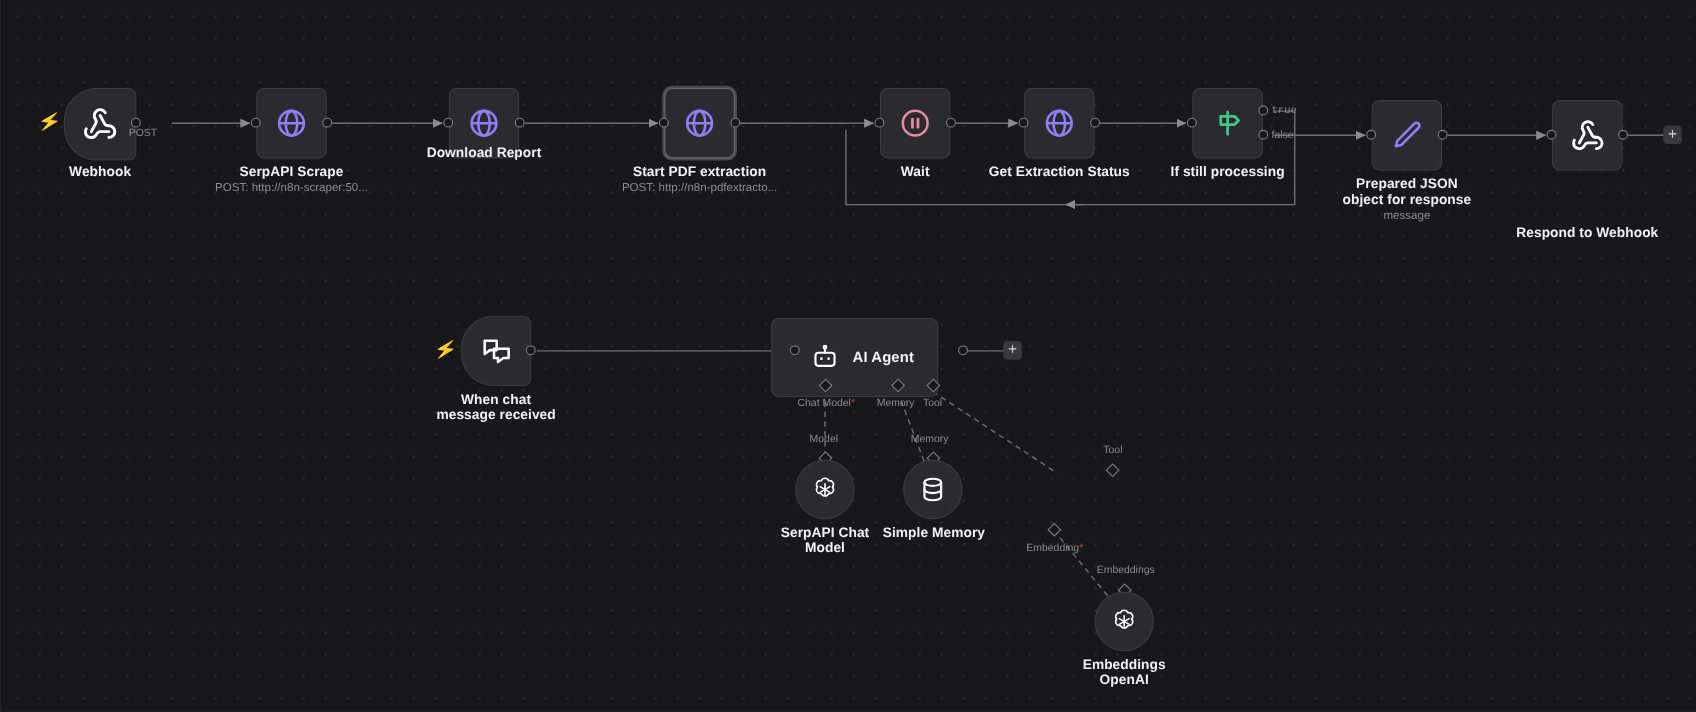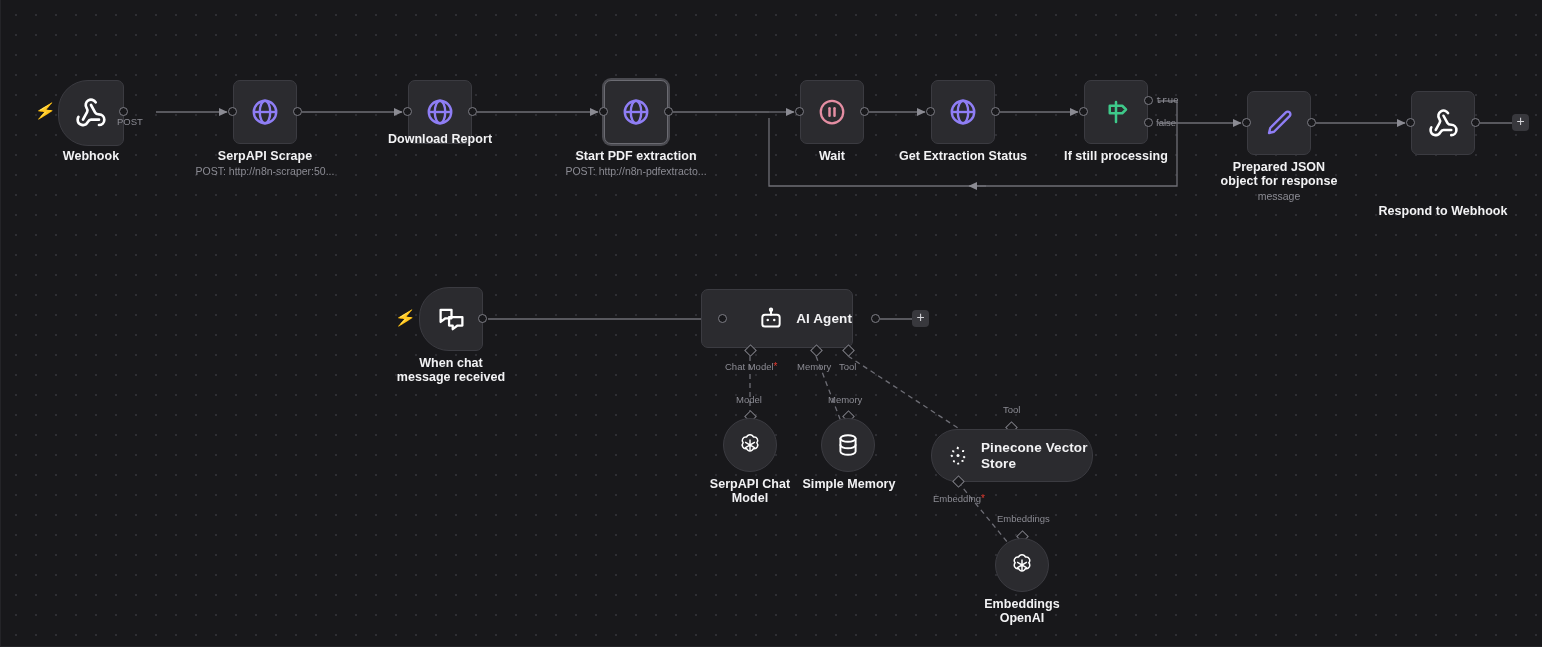--- a/index.html
+++ b/index.html
@@ -303,21 +303,21 @@
     <span class="node-icon">
       <svg width="29" height="29" viewBox="0 0 24 24" fill="none" stroke="#ffffff" stroke-width="1.9" stroke-linejoin="round">
         <path d="M3 4h9v7H7l-4 3z"></path>
         <path d="M10 10h11v7h-4l-4 3v-3h-3z"></path>
       </svg>
     </span>
   </div>
   <div class="port" style="left:477px; top:314px;"></div>
   <div class="caption" style="left:390px; top:356px; width:120px;">When chat message received</div>
 
-  <div class="node" style="left:700px; top:289px; width:152px; height:59px; justify-content:flex-end; padding-left:14px; gap:12px;">
+  <div class="node" style="left:700px; top:289px; width:152px; height:72px; justify-content:center; padding-left:14px; gap:12px;">
     <span class="node-icon">
       <svg width="26" height="26" viewBox="0 0 24 24" fill="none" stroke="#ffffff" stroke-width="1.8" stroke-linecap="round" stroke-linejoin="round">
         <rect x="4" y="8" width="16" height="11" rx="2.5"></rect>
         <path d="M12 8V4.5"></path>
           <circle cx="12" cy="3.4" r="1.1"></circle>
         <circle cx="9" cy="13" r="1.15" fill="#ffffff" stroke="none"></circle>
         <circle cx="15" cy="13" r="1.15" fill="#ffffff" stroke="none"></circle>
       </svg>
     </span>
     <span class="node-inline-label">AI Agent</span>
@@ -357,29 +357,20 @@
       <svg width="26" height="26" viewBox="0 0 24 24" fill="none" stroke="#ffffff" stroke-width="1.8" stroke-linecap="round">
         <ellipse cx="12" cy="6" rx="7" ry="3"></ellipse>
         <path d="M5 6v12c0 1.66 3.13 3 7 3s7-1.34 7-3V6"></path>
         <path d="M5 12c0 1.66 3.13 3 7 3s7-1.34 7-3"></path>
       </svg>
     </span>
   </div>
   <div class="caption" style="left:788px; top:477px; width:120px;">Simple Memory</div>
 
   <div class="diamond" style="left:1006px; top:423px;"></div>
-  <div class="node pill" style="left:930px; top:429px; width:162px; height:53px;">
-    <span class="node-icon">
-      <svg width="24" height="24" viewBox="0 0 24 24" fill="#ffffff" stroke="none">
-        <path d="M11.2 2.4l1.8 1.1-.6 1.9-1.9-.6zM6.1 6.3l2.1.2.1 2-2-.5zM16.1 6.2l2.1-.3-.2 2.1-2-.1zM4.3 11.8l1.6-1.4 1.4 1.5-1.5 1.4zM18.0 11.7l1.6 1.4-1.5 1.4-1.4-1.5zM7.0 16.2l2 .3-.2 2-1.9-.6zM15.4 16.3l2-.5.1 2.1-2-.2zM11.0 18.9l1.9-.5.5 1.9-1.9.5z"></path>
-        <circle cx="12" cy="11.5" r="1.5"></circle>
-      </svg>
-    </span>
-    <span class="node-inline-label" style="max-width:108px;">Pinecone Vector Store</span>
-  </div>
   <div class="diamond" style="left:953px; top:477px;"></div>
   <div class="wire-label" style="left:932px; top:493px;">
     <span>Embedding</span><span class="req">*</span>
   </div>
 
   <div class="diamond" style="left:1017px; top:532px;"></div>
   <div class="node round" style="left:994px; top:538px; width:54px; height:54px;">
     <span class="node-icon">
       <svg width="28" height="28" viewBox="0 0 24 24" fill="none" stroke="#ffffff" stroke-width="1.25" stroke-linejoin="round">
         <path d="M12 3.2a3.1 3.1 0 0 1 2.9 2 3.1 3.1 0 0 1 3.35 1.45 3.1 3.1 0 0 1-.4 3.5 3.1 3.1 0 0 1 .4 3.5A3.1 3.1 0 0 1 14.9 15.1a3.1 3.1 0 0 1-5.8 0 3.1 3.1 0 0 1-3.35-1.45 3.1 3.1 0 0 1 .4-3.5 3.1 3.1 0 0 1-.4-3.5A3.1 3.1 0 0 1 9.1 5.2 3.1 3.1 0 0 1 12 3.2z"></path>

